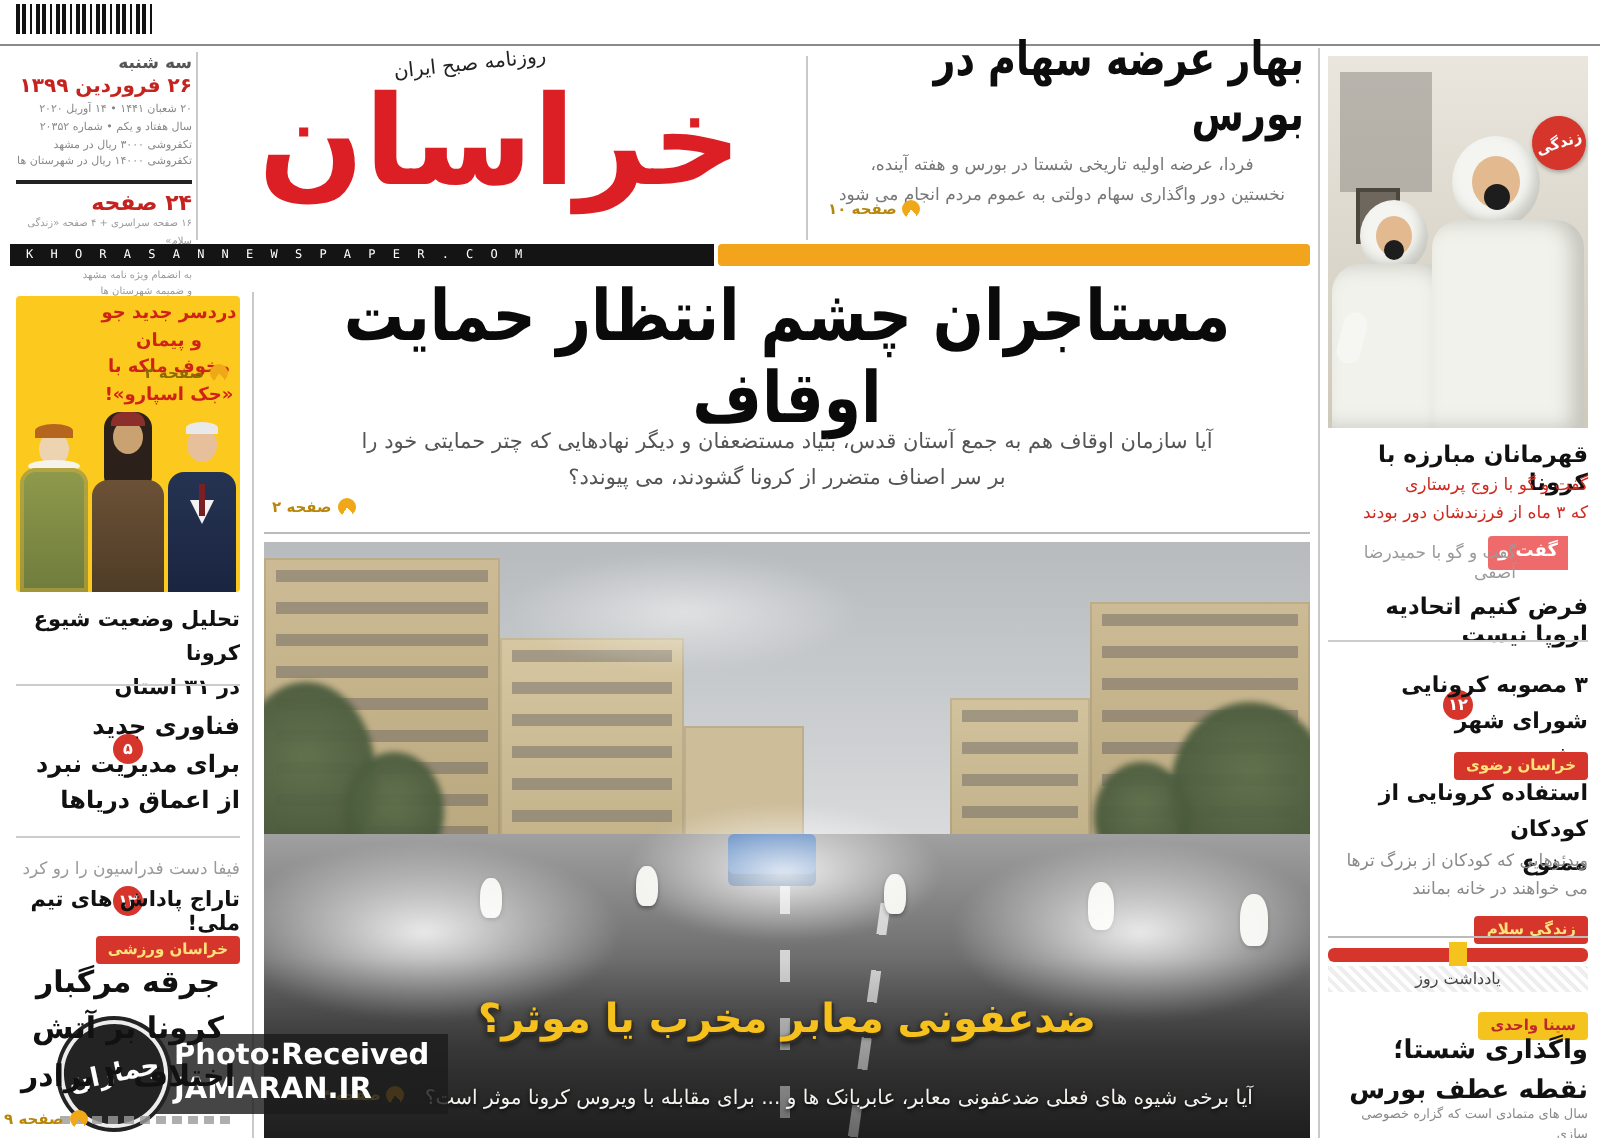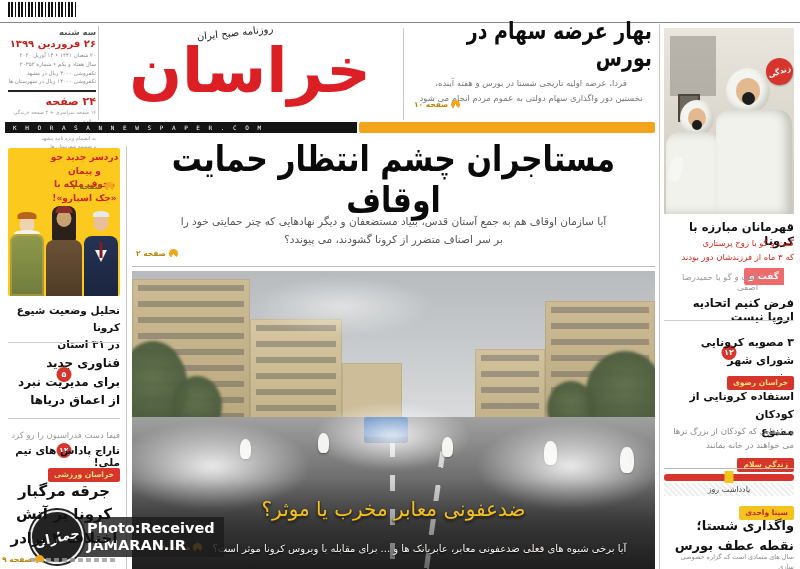--- a/index.html
+++ b/index.html
@@ -35,21 +35,21 @@
   .bld { position:absolute; background:linear-gradient(#cdbb95,#b9a77e); box-shadow:inset 0 0 0 1px rgba(0,0,0,.08); }
   .bld .win { position:absolute; inset:6px; background:repeating-linear-gradient(180deg, rgba(70,70,80,.35) 0 6px, transparent 6px 16px); }
   .tree { position:absolute; background:radial-gradient(circle at 50% 40%, #5d6e4a, #46573a 70%); border-radius:50%; filter:blur(1.5px); opacity:.95; }
   .road { position:absolute; left:0; right:0; bottom:0; height:152px; background:linear-gradient(#a0a0a0,#4a4a4a 70%,#3c3c3c); }
   .lane { position:absolute; width:5px; background:repeating-linear-gradient(180deg,#e6e6e6 0 16px, transparent 16px 34px); opacity:.85; }
   .sprayer { position:absolute; width:11px; height:20px; background:#f3f3ef; border-radius:45% 45% 35% 35%; box-shadow:0 1px 2px rgba(0,0,0,.4); }
   .fog { position:absolute; background:radial-gradient(ellipse at center, rgba(255,255,255,.85), rgba(255,255,255,0) 70%); filter:blur(2px); }
   .truck { position:absolute; background:#3a6fb5; border-radius:3px; box-shadow:inset 0 -6px 0 rgba(0,0,0,.25); }
   .photo-shade { position:absolute; left:0; right:0; bottom:0; height:90px; background:linear-gradient(transparent, rgba(0,0,0,.5)); }
 
-  .photo-title { color:#f6c01d; font-weight:normal; font-size:20px; text-shadow:1px 1px 0 #33302a, -1px 1px 2px #33302a, 0 2px 3px rgba(0,0,0,.7); }
+  .photo-title { color:#f6c01d; font-weight:bold; font-size:20px; text-shadow:1px 1px 0 #33302a, -1px 1px 2px #33302a, 0 2px 3px rgba(0,0,0,.7); }
   .photo-caption { color:#f4f2ee; font-size:10px; text-shadow:0 1px 2px rgba(0,0,0,.9); }
 
   
   .feature { background:#fcca1e; border-radius:2px; overflow:hidden; }
   .feature .ft { color:#cf2218; font-weight:bold; font-size:9px; line-height:1.5; text-align:center; padding-top:3px;margin-left:41px; }
   .fig { position:absolute; bottom:0; }
   .head { position:absolute; left:50%; transform:translateX(-50%); width:15px; height:17px; border-radius:50%; background:#e9c49a; }
   .bodyshape { position:absolute; bottom:0; left:0; right:0; border-radius:8px 8px 0 0; }
 
   

